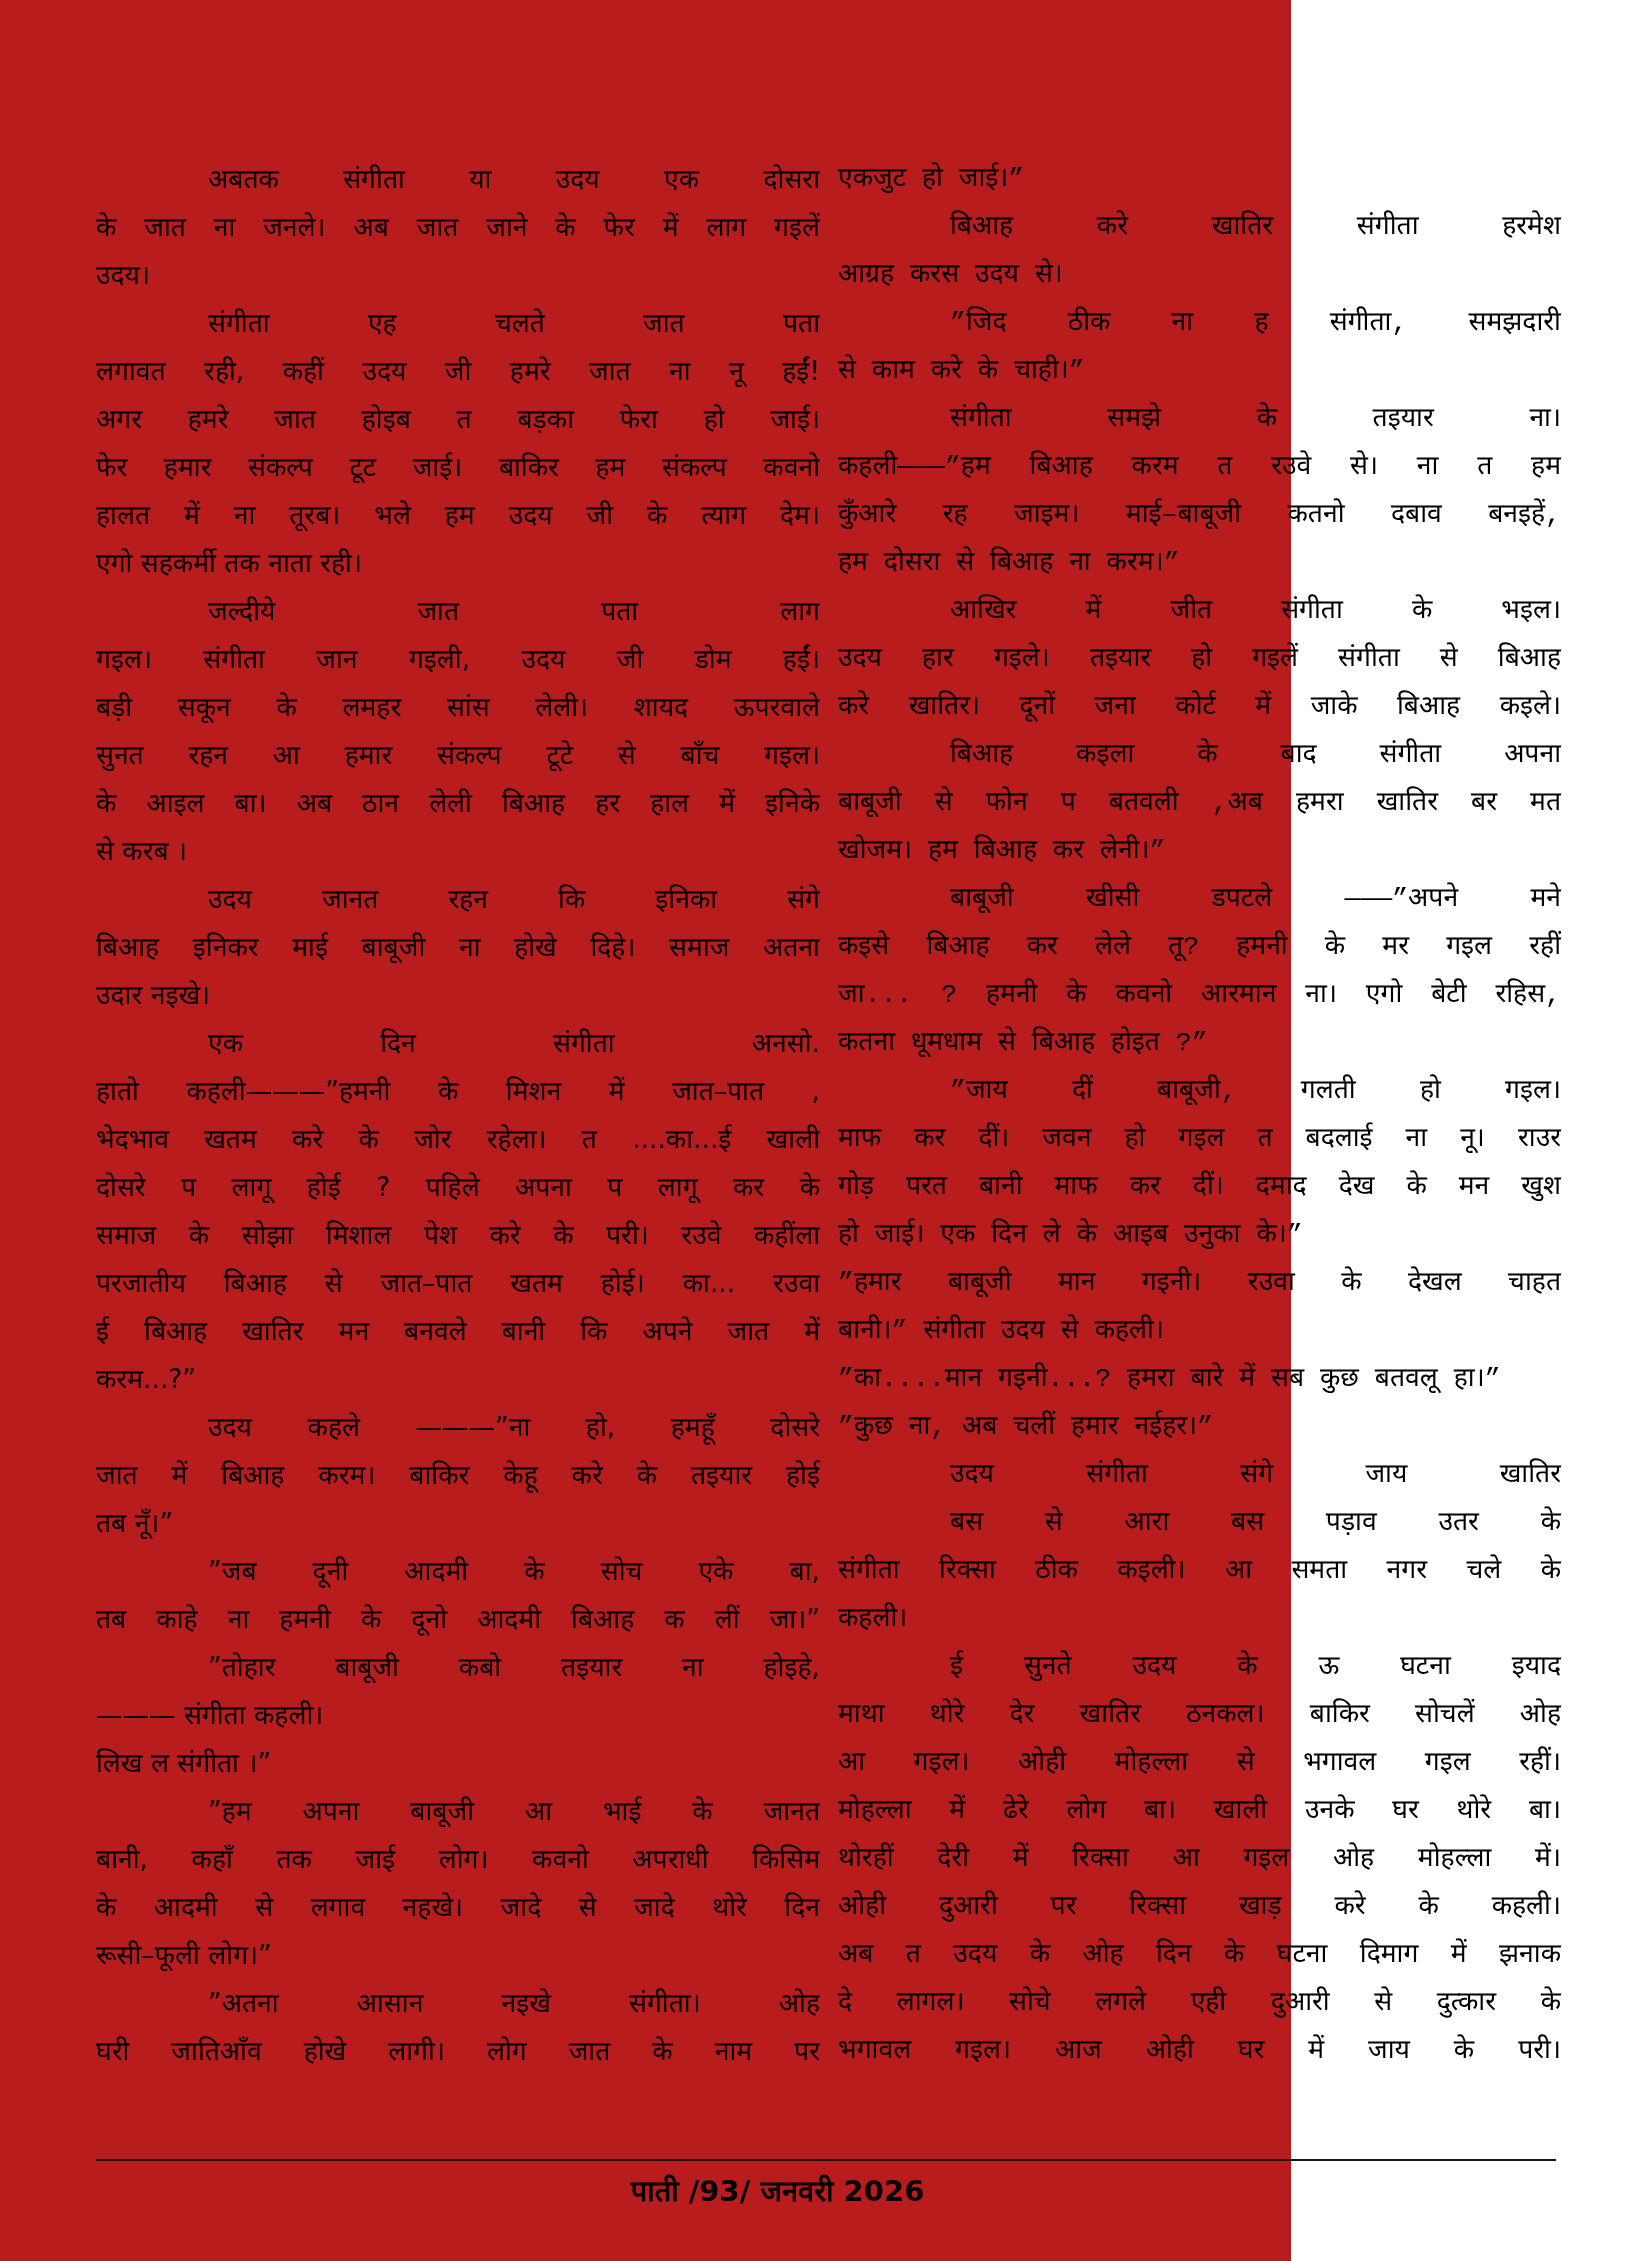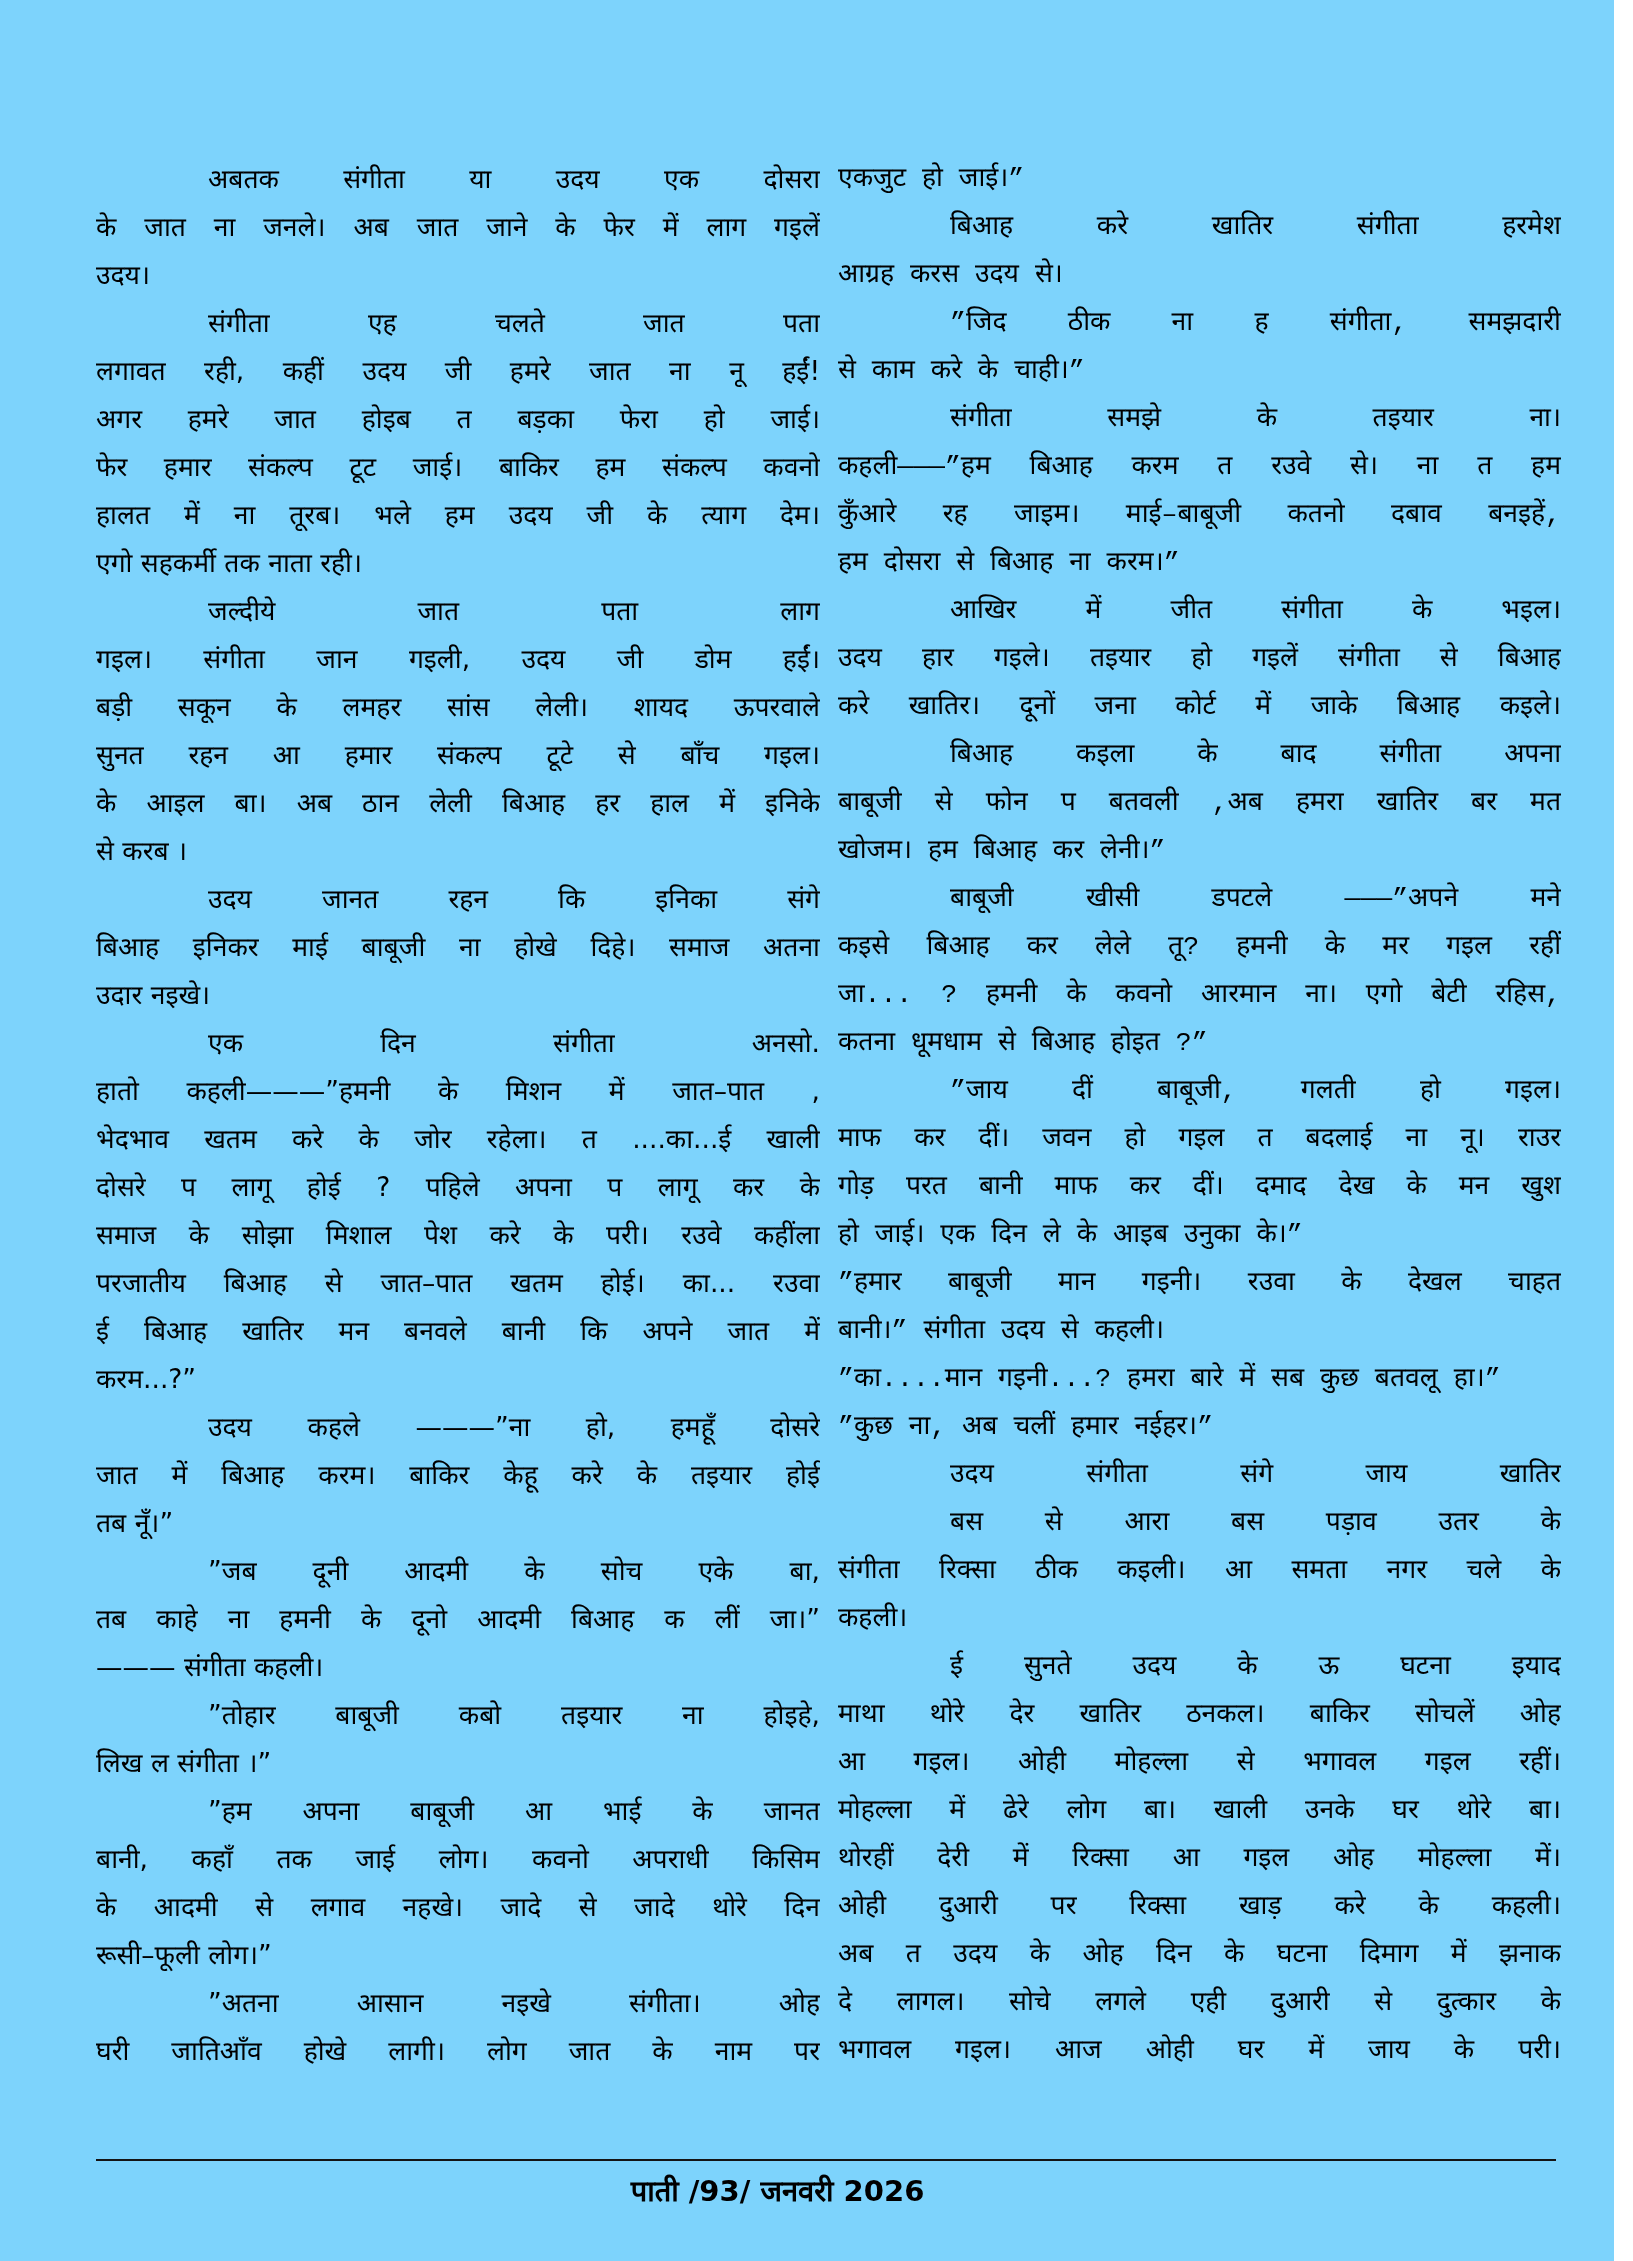--- a/index.html
+++ b/index.html
@@ -1,20 +1,20 @@
 <!DOCTYPE html>
 <html style="font-size:11.8px"><head>
 <meta charset="utf-8">
 <style>
   html,body{margin:0;padding:0;}
   body{
     width:1633px;height:2261px;background:#ffffff;position:relative;
     font-family:"DejaVu Sans","Liberation Sans",sans-serif;color:#000;
   }
-  .page{position:absolute;left:0;top:0;width:1614px;height:2261px;background:#7dd3fc;}
+  .page{position:absolute;left:0;top:0;width:1291px;height:2261px;background:#b91c1c;}
   .col{position:absolute;top:155px;width:724px;font-size:26.5px;line-height:48px;}
   #col-left{left:96px;}
   #col-right{left:838px;width:723px;font-family:Liberation Mono, monospace;}
   .line{height:48px;line-height:48px;overflow:hidden;text-align:left;}
   .line.jst{text-align:justify;text-align-last:justify;}
   .line.ind{text-indent:112px;}
   .footer-rule{position:absolute;left:96px;top:2159px;width:1460px;height:2.2px;background:#141414;}
   .footer{
     position:absolute;left:0;top:2170px;width:1633px;text-align:center;
     font-weight:bold;font-size:29px;line-height:43px;transform:translateX(-39px);
@@ -49,22 +49,22 @@
       <div class="line jst">दोसरे प लागू होई ? पहिले अपना प लागू कर के</div>
       <div class="line jst">समाज के सोझा मिशाल पेश करे के परी। रउवे कहींला</div>
       <div class="line jst">परजातीय बिआह से जात–पात खतम होई। का... रउवा</div>
       <div class="line jst">ई बिआह खातिर मन बनवले बानी कि अपने जात में</div>
       <div class="line">करम...?”</div>
       <div class="line jst ind">उदय कहले ———”ना हो, हमहूँ दोसरे</div>
       <div class="line jst">जात में बिआह करम। बाकिर केहू करे के तइयार होई</div>
       <div class="line">तब नूँ।”</div>
       <div class="line jst ind">”जब दूनी आदमी के सोच एके बा,</div>
       <div class="line jst">तब काहे ना हमनी के दूनो आदमी बिआह क लीं जा।”</div>
+      <div class="line jst ind">”तोहार बाबूजी कबो तइयार ना होइहे,</div>
       <div class="line">——— संगीता कहली।</div>
-      <div class="line jst ind">”तोहार बाबूजी कबो तइयार ना होइहे,</div>
       <div class="line">लिख ल संगीता ।”</div>
       <div class="line jst ind">”हम अपना बाबूजी आ भाई के जानत</div>
       <div class="line jst">बानी, कहाँ तक जाई लोग। कवनो अपराधी किसिम</div>
       <div class="line jst">के आदमी से लगाव नहखे। जादे से जादे थोरे दिन</div>
       <div class="line">रूसी–फूली लोग।”</div>
       <div class="line jst ind">”अतना आसान नइखे संगीता। ओह</div>
       <div class="line jst">घरी जातिआँव होखे लागी। लोग जात के नाम पर</div>
     </div>
   <div class="col" id="col-right">
       <div class="line">एकजुट हो जाई।”</div>

